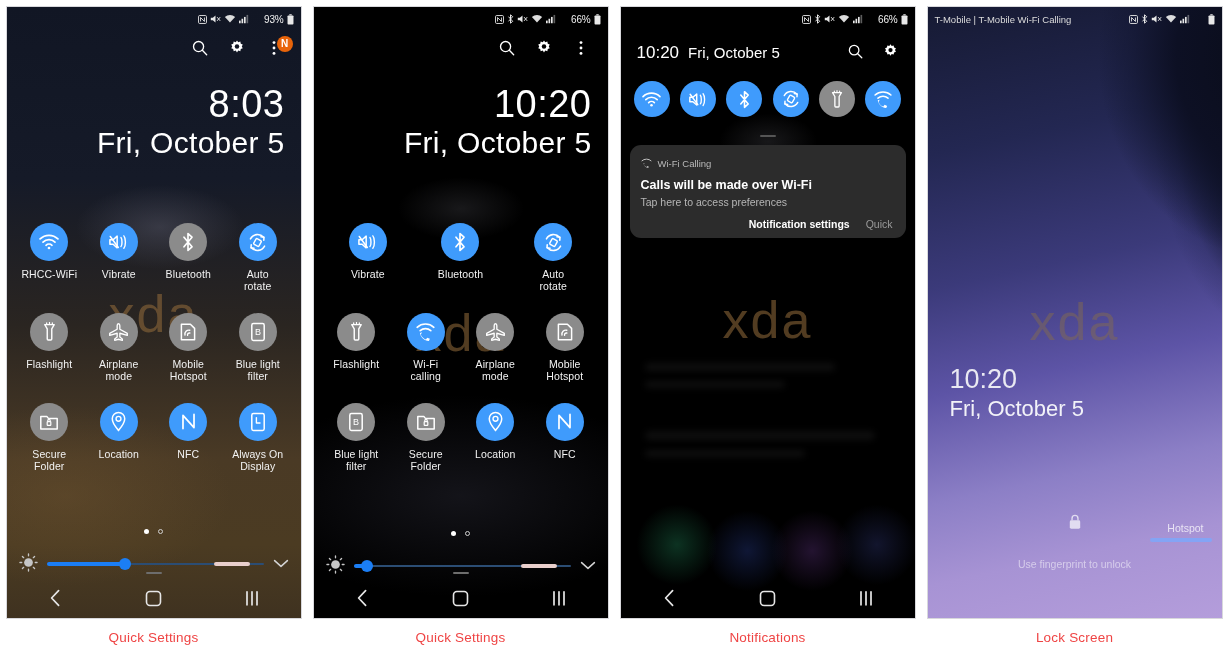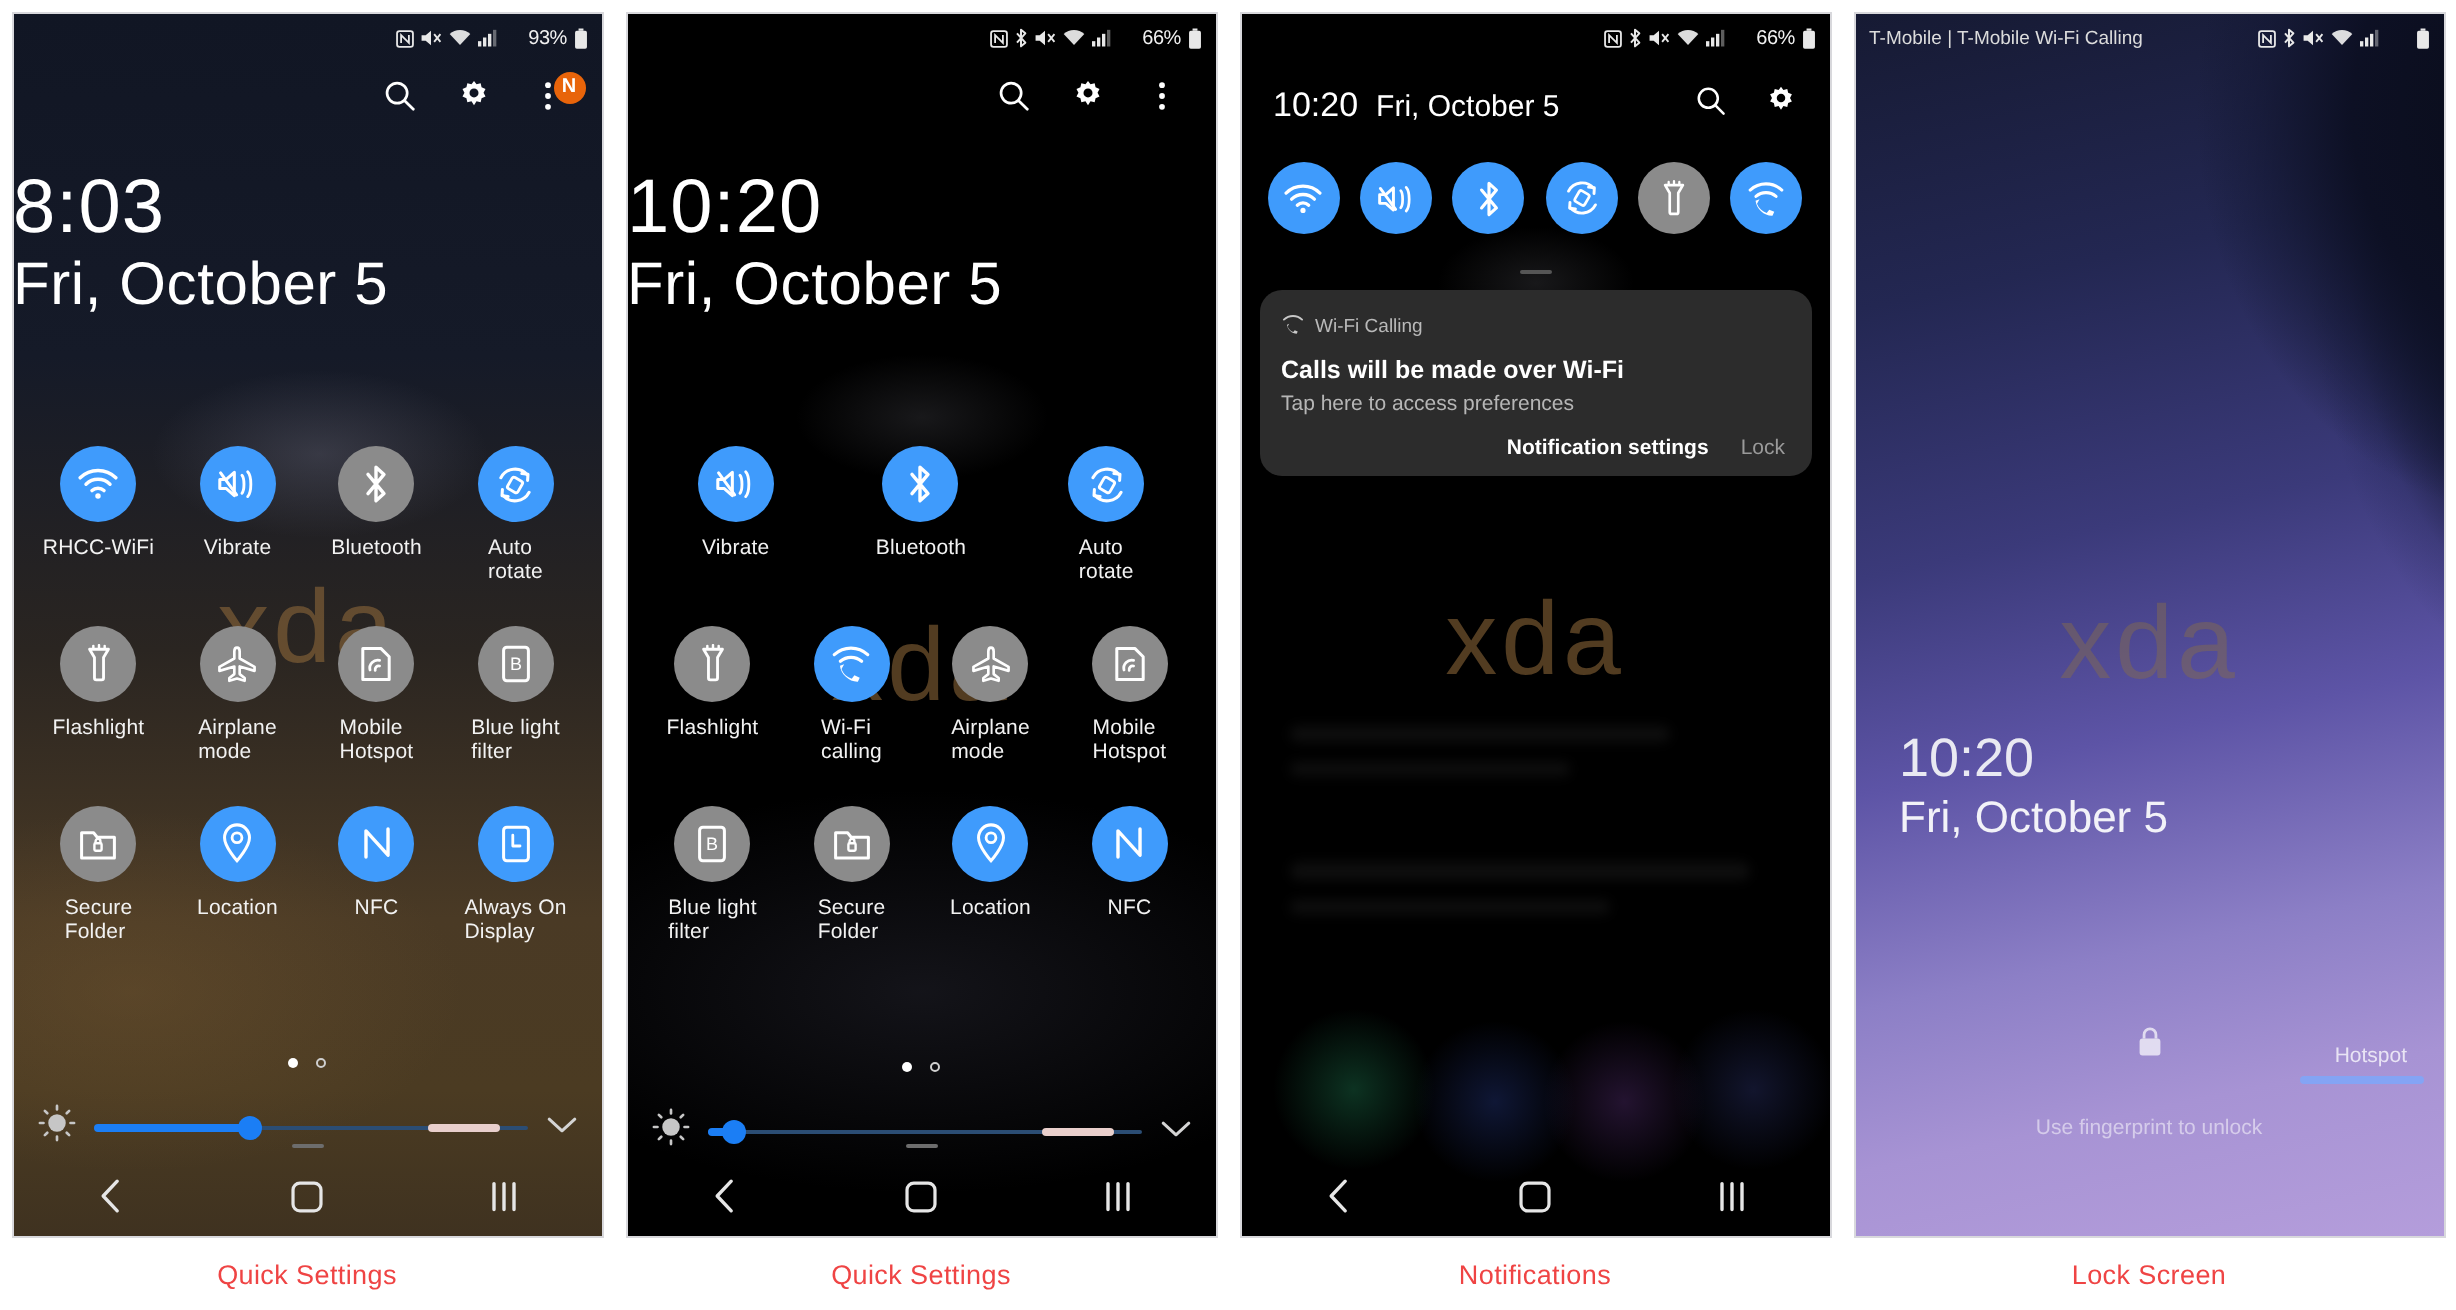--- a/index.html
+++ b/index.html
@@ -69,36 +69,36 @@
   .badge {
     position: absolute; right: -8px; top: -3px;
     width: 16px; height: 16px; border-radius: 50%;
     background: #e8640a;
     color: #fff; font-size: 10px; font-weight: bold;
     display: flex; align-items: center; justify-content: center;
     line-height: 1;
   }
 
   
-  .clock-wrap { position: absolute; left: 0; right: 16px; top: 78px; text-align: left; z-index: 15; }
+  .clock-wrap { position: absolute; left: 0; right: 16px; top: 78px; text-align: right; z-index: 15; }
   .clock-time { font-size: 38px; color: #fff; font-weight: 300; line-height: 1.05; letter-spacing: .5px; }
   .clock-date { font-size: 30px; color: #fff; font-weight: 300; line-height: 1.2; letter-spacing: .3px; }
 
   
   .tiles { position: absolute; left: 0; right: 0; z-index: 15; }
   .tilerow { display: flex; justify-content: space-around; padding: 0 8px; }
   .tile { width: 66px; display: flex; flex-direction: column; align-items: center; }
   .tcirc {
     width: 38px; height: 38px; border-radius: 50%;
     display: flex; align-items: center; justify-content: center;
     margin-bottom: 7px;
   }
   .tcirc.on  { background: #3f9bfc; }
   .tcirc.off { background: #8b8b8b; }
-  .tlabel { font-size: 10.5px; color: #f2f2f2; line-height: 1.18; letter-spacing: .1px; }
+  .tlabel { font-size: 10.5px; color: #f2f2f2; text-align: center; line-height: 1.18; letter-spacing: .1px; }
 
   
   .dots { position: absolute; left: 0; right: 0; display: flex; justify-content: center; gap: 9px; z-index: 15; }
   .dot { width: 5px; height: 5px; border-radius: 50%; background: #ffffff; }
   .dot.hollow { background: transparent; border: 1px solid #cfcfcf; width: 5px; height: 5px; }
 
   
   .bright { position: absolute; left: 0; right: 0; height: 26px; display: flex; align-items: center; padding: 0 12px; gap: 9px; z-index: 15; }
   .btrack { flex: 1; position: relative; height: 4px; }
   .btrack .base { position: absolute; left:0; right:0; top: 1px; height: 2px; background: #2b4d74; border-radius: 2px; }
@@ -822,21 +822,21 @@
                 <path d="M1.2 3.2A8.4 8.4 0 0 1 12.8 3.2" fill="none" stroke="#c8c8c8" stroke-width="1.2" stroke-linecap="round"></path>
                 <path d="M3.6 7.6c.7 1.8 2 3 3.6 3.5l.9-1.2 1.9.8-.6 1.5c-3-.1-6-2.8-6.2-5.8l1.4-.5z" fill="#c8c8c8"></path>
               </svg>
           </span>
           <span class="notif-app">Wi-Fi Calling</span>
         </div>
         <div class="notif-title">Calls will be made over Wi-Fi</div>
         <div class="notif-sub">Tap here to access preferences</div>
         <div class="notif-actions">
           <span class="notif-act">Notification settings</span>
-          <span class="notif-clear">Lock</span>
+          <span class="notif-clear">Quick</span>
         </div>
       </div>
 
 
       <div class="navbar">
         <div class="navbtn">
           <svg width="13" height="18" viewBox="0 0 13 18">
               <path d="M9.6 1.6L2.6 9l7 7.4" fill="none" stroke="#e6e6e6" stroke-width="1.7" stroke-linecap="round" stroke-linejoin="round"></path>
             </svg>
         </div>

